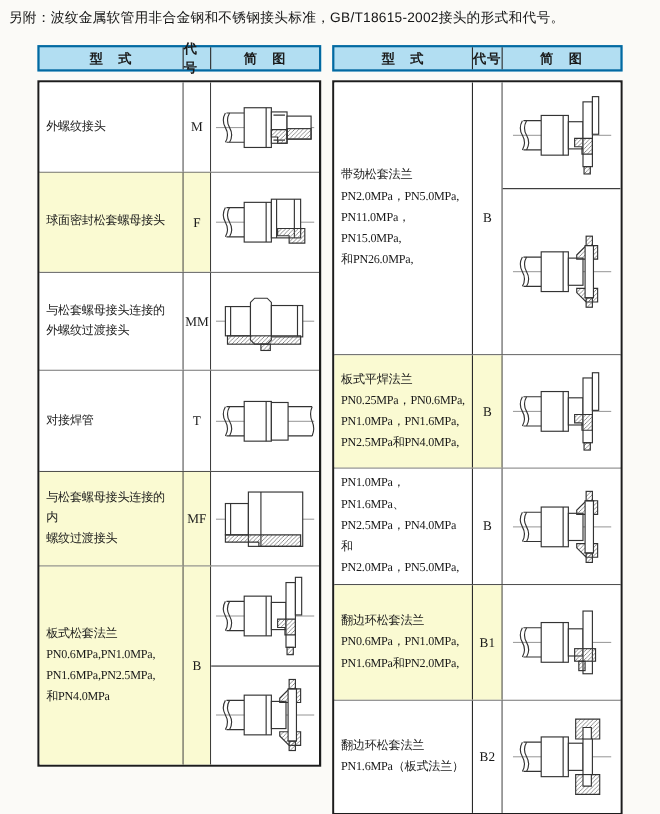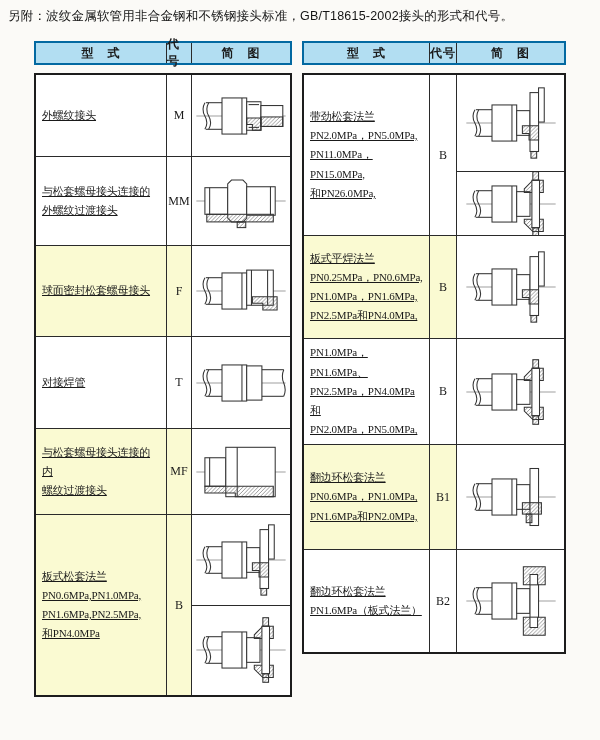--- a/index.html
+++ b/index.html
@@ -30,21 +30,21 @@
   .thead .hc:last-child{border-right:none;}
   .tbody{
     margin-top:8px;border:2px solid #1c1c1c;box-sizing:border-box;background:#fff;
   }
   .row{display:flex;border-bottom:1px solid #2a2a2a;box-sizing:border-box;}
   .row:last-child{border-bottom:none;}
   .cell{box-sizing:border-box;border-right:1px solid #2a2a2a;background:#fff;}
   .type{
     display:flex;align-items:center;
     padding:4px 6px;font-size:11px;line-height:1.75;
-    letter-spacing:-0.2px;white-space:pre-line;overflow:hidden;text-decoration:underline;
+    letter-spacing:-0.2px;white-space:pre-line;overflow:hidden;
   }
   .code{
     display:flex;align-items:center;justify-content:center;
     font-size:12px;
   }
   .figcell{flex:1;display:flex;flex-direction:column;border-right:none;}
   .fig{flex:1;display:flex;align-items:center;justify-content:center;overflow:hidden;}
   .fig + .fig{border-top:1px solid #2a2a2a;}
   .hl{background:var(--hl-bg,#fafad2);}
   
@@ -91,20 +91,48 @@
                 <line x1="58" y1="52" x2="69" y2="52"></line>
                 <rect x="71" y="29" width="23" height="22" fill="#fff"></rect>
                 <rect x="71" y="41" width="23" height="10" fill="url(#h)"></rect>
                 <path d="M56 42 h15 v13 h-9 v-6 h-6 z" fill="url(#h)"></path>
               </g>
             </svg>
           </div>
       </div>
     </div>
 
+    <div class="row" style="height:91px">
+      <div class="cell type c-type hl">球面密封松套螺母接头</div>
+      <div class="cell code c-code hl">F</div>
+      <div class="cell figcell c-fig">
+        <div class="fig">
+            <svg width="96" height="76" viewBox="0 0 100 80">
+              <defs>
+                <pattern id="h" patternUnits="userSpaceOnUse" width="4" height="4">
+                  <path d="M0 4 L4 0" stroke="#666" stroke-width="0.7"></path>
+                </pattern>
+              </defs>
+              <g stroke="#333" fill="none" stroke-width="1.1">
+                <line x1="3" y1="40" x2="97" y2="40" stroke-width="0.6" stroke="#555"></line>
+                <path d="M12 26 q-4 7 0 14 q4 7 0 14 M16 26 q-4 7 0 14 q4 7 0 14"></path>
+                <line x1="13" y1="26" x2="30" y2="26"></line>
+                <line x1="13" y1="54" x2="30" y2="54"></line>
+                <rect x="30" y="21" width="26" height="38" fill="#fff"></rect>
+                <line x1="51" y1="21" x2="51" y2="59"></line>
+                <rect x="56" y="18" width="28" height="37" fill="#fff"></rect>
+                <line x1="61" y1="18" x2="61" y2="55"></line>
+                <line x1="78" y1="18" x2="78" y2="55"></line>
+                <path d="M62 46 h26 v14 h-15 v-7 h-11 z" fill="url(#h)"></path>
+              </g>
+            </svg>
+          </div>
+      </div>
+    </div>
+
     <div class="row" style="height:89px">
       <div class="cell type c-type">与松套螺母接头连接的
 外螺纹过渡接头</div>
       <div class="cell code c-code">MM</div>
       <div class="cell figcell c-fig">
         <div class="fig">
             <svg width="96" height="76" viewBox="0 0 100 80">
               <defs>
                 <pattern id="h" patternUnits="userSpaceOnUse" width="4" height="4">
                   <path d="M0 4 L4 0" stroke="#666" stroke-width="0.7"></path>
@@ -118,48 +146,20 @@
                 <rect x="56" y="25" width="30" height="30" fill="#fff"></rect>
                 <line x1="81" y1="25" x2="81" y2="55"></line>
                 <rect x="14" y="54" width="70" height="8" fill="url(#h)"></rect>
                 <rect x="46" y="62" width="9" height="6" fill="url(#h)"></rect>
               </g>
             </svg>
           </div>
       </div>
     </div>
 
-    <div class="row" style="height:91px">
-      <div class="cell type c-type hl">球面密封松套螺母接头</div>
-      <div class="cell code c-code hl">F</div>
-      <div class="cell figcell c-fig">
-        <div class="fig">
-            <svg width="96" height="76" viewBox="0 0 100 80">
-              <defs>
-                <pattern id="h" patternUnits="userSpaceOnUse" width="4" height="4">
-                  <path d="M0 4 L4 0" stroke="#666" stroke-width="0.7"></path>
-                </pattern>
-              </defs>
-              <g stroke="#333" fill="none" stroke-width="1.1">
-                <line x1="3" y1="40" x2="97" y2="40" stroke-width="0.6" stroke="#555"></line>
-                <path d="M12 26 q-4 7 0 14 q4 7 0 14 M16 26 q-4 7 0 14 q4 7 0 14"></path>
-                <line x1="13" y1="26" x2="30" y2="26"></line>
-                <line x1="13" y1="54" x2="30" y2="54"></line>
-                <rect x="30" y="21" width="26" height="38" fill="#fff"></rect>
-                <line x1="51" y1="21" x2="51" y2="59"></line>
-                <rect x="56" y="18" width="28" height="37" fill="#fff"></rect>
-                <line x1="61" y1="18" x2="61" y2="55"></line>
-                <line x1="78" y1="18" x2="78" y2="55"></line>
-                <path d="M62 46 h26 v14 h-15 v-7 h-11 z" fill="url(#h)"></path>
-              </g>
-            </svg>
-          </div>
-      </div>
-    </div>
-
     <div class="row" style="height:92px">
       <div class="cell type c-type">对接焊管</div>
       <div class="cell code c-code">T</div>
       <div class="cell figcell c-fig">
         <div class="fig">
             <svg width="96" height="76" viewBox="0 0 100 80">
               <defs>
                 <pattern id="h" patternUnits="userSpaceOnUse" width="4" height="4">
                   <path d="M0 4 L4 0" stroke="#666" stroke-width="0.7"></path>
                 </pattern>
@@ -265,21 +265,21 @@
 </div>
 
 <div class="tbl" id="rtbl">
   <div class="thead">
     <div class="hc c-type">型　式</div>
     <div class="hc c-code">代号</div>
     <div class="hc c-fig">简　图</div>
   </div>
   <div class="tbody">
 
-    <div class="row" style="height:161px">
+    <div class="row" style="height:248px">
       <div class="cell type c-type">带劲松套法兰
 PN2.0MPa，PN5.0MPa,
 PN11.0MPa，PN15.0MPa,
 和PN26.0MPa,</div>
       <div class="cell code c-code">B</div>
       <div class="cell figcell c-fig">
         <div class="fig" style="flex:0 0 96px">
             <svg width="96" height="76" viewBox="0 0 100 80">
               <defs>
                 <pattern id="h" patternUnits="userSpaceOnUse" width="4" height="4">

